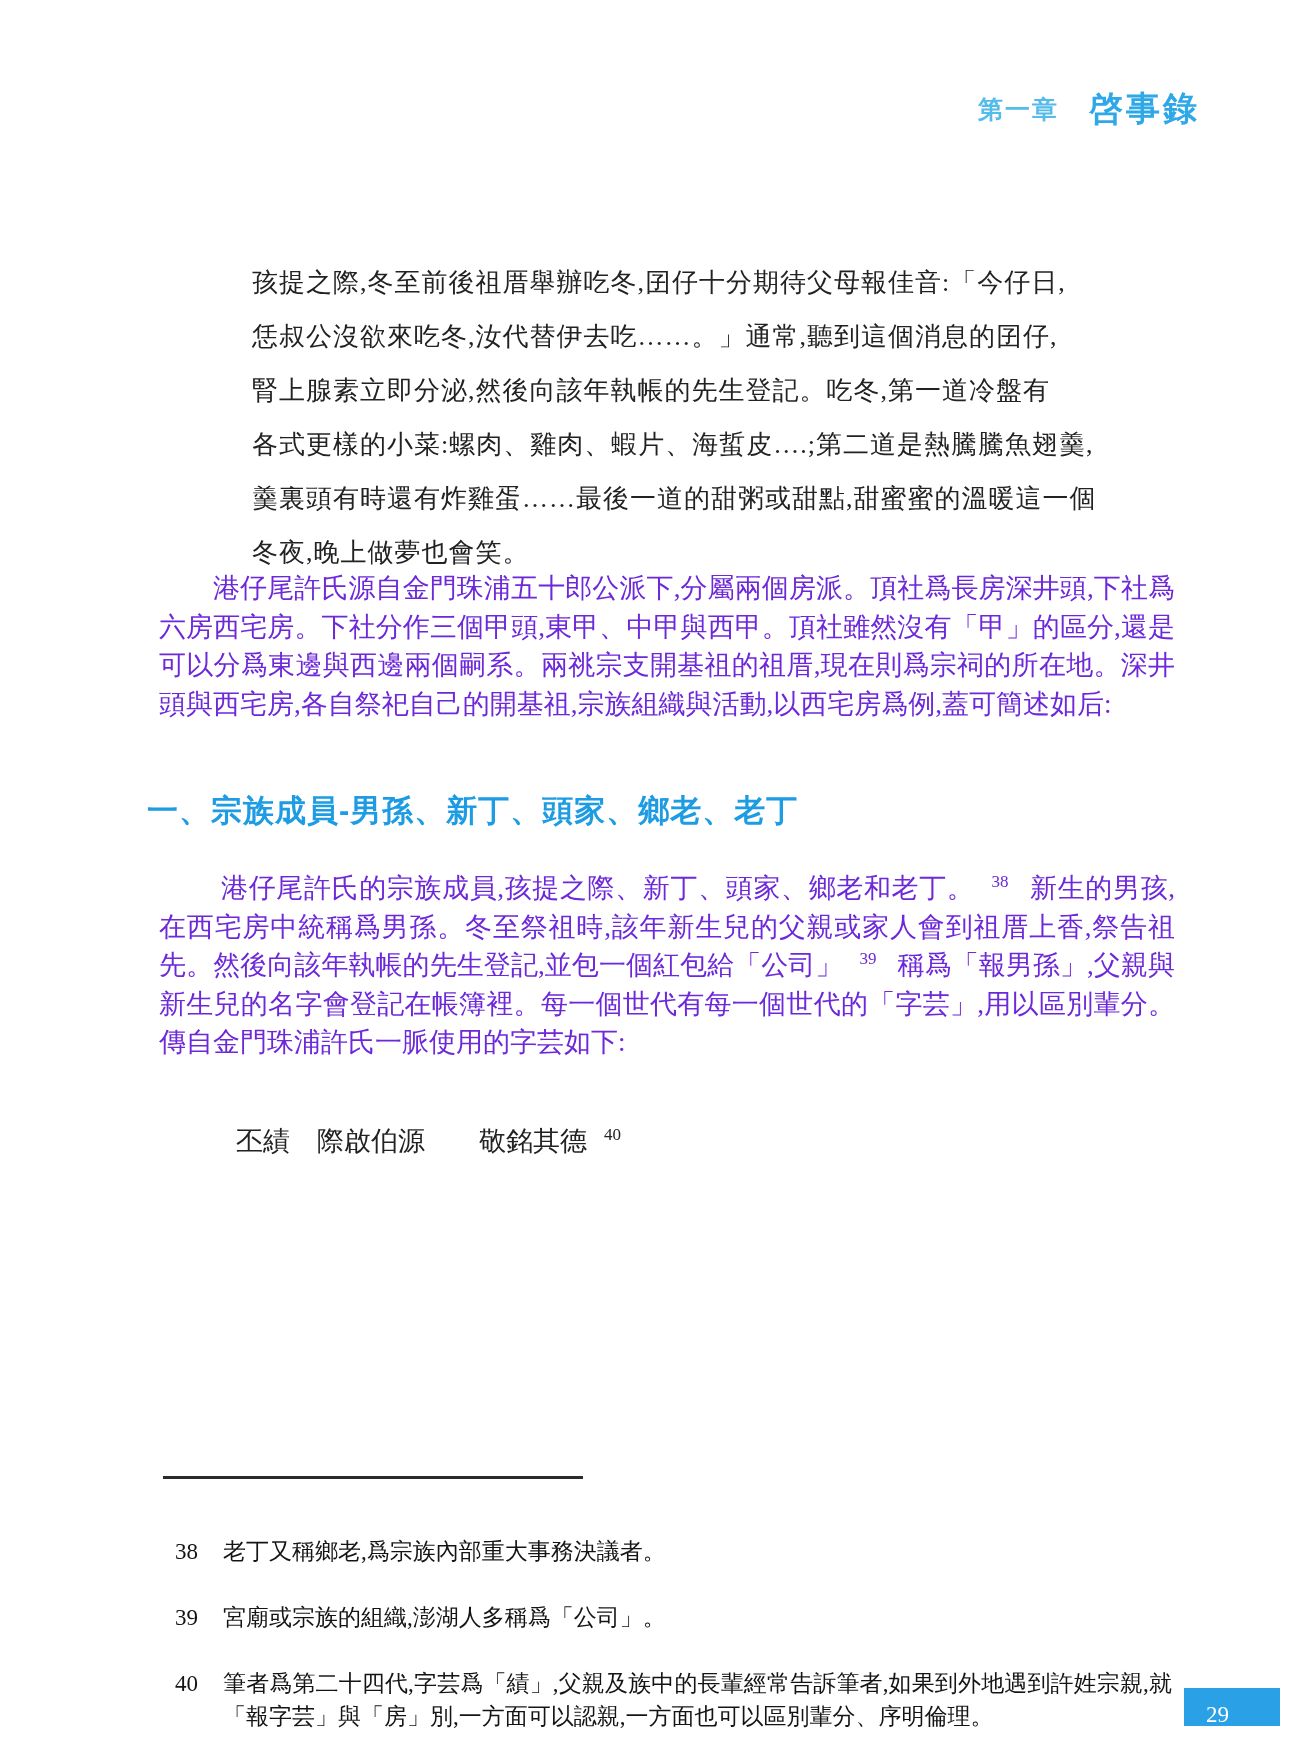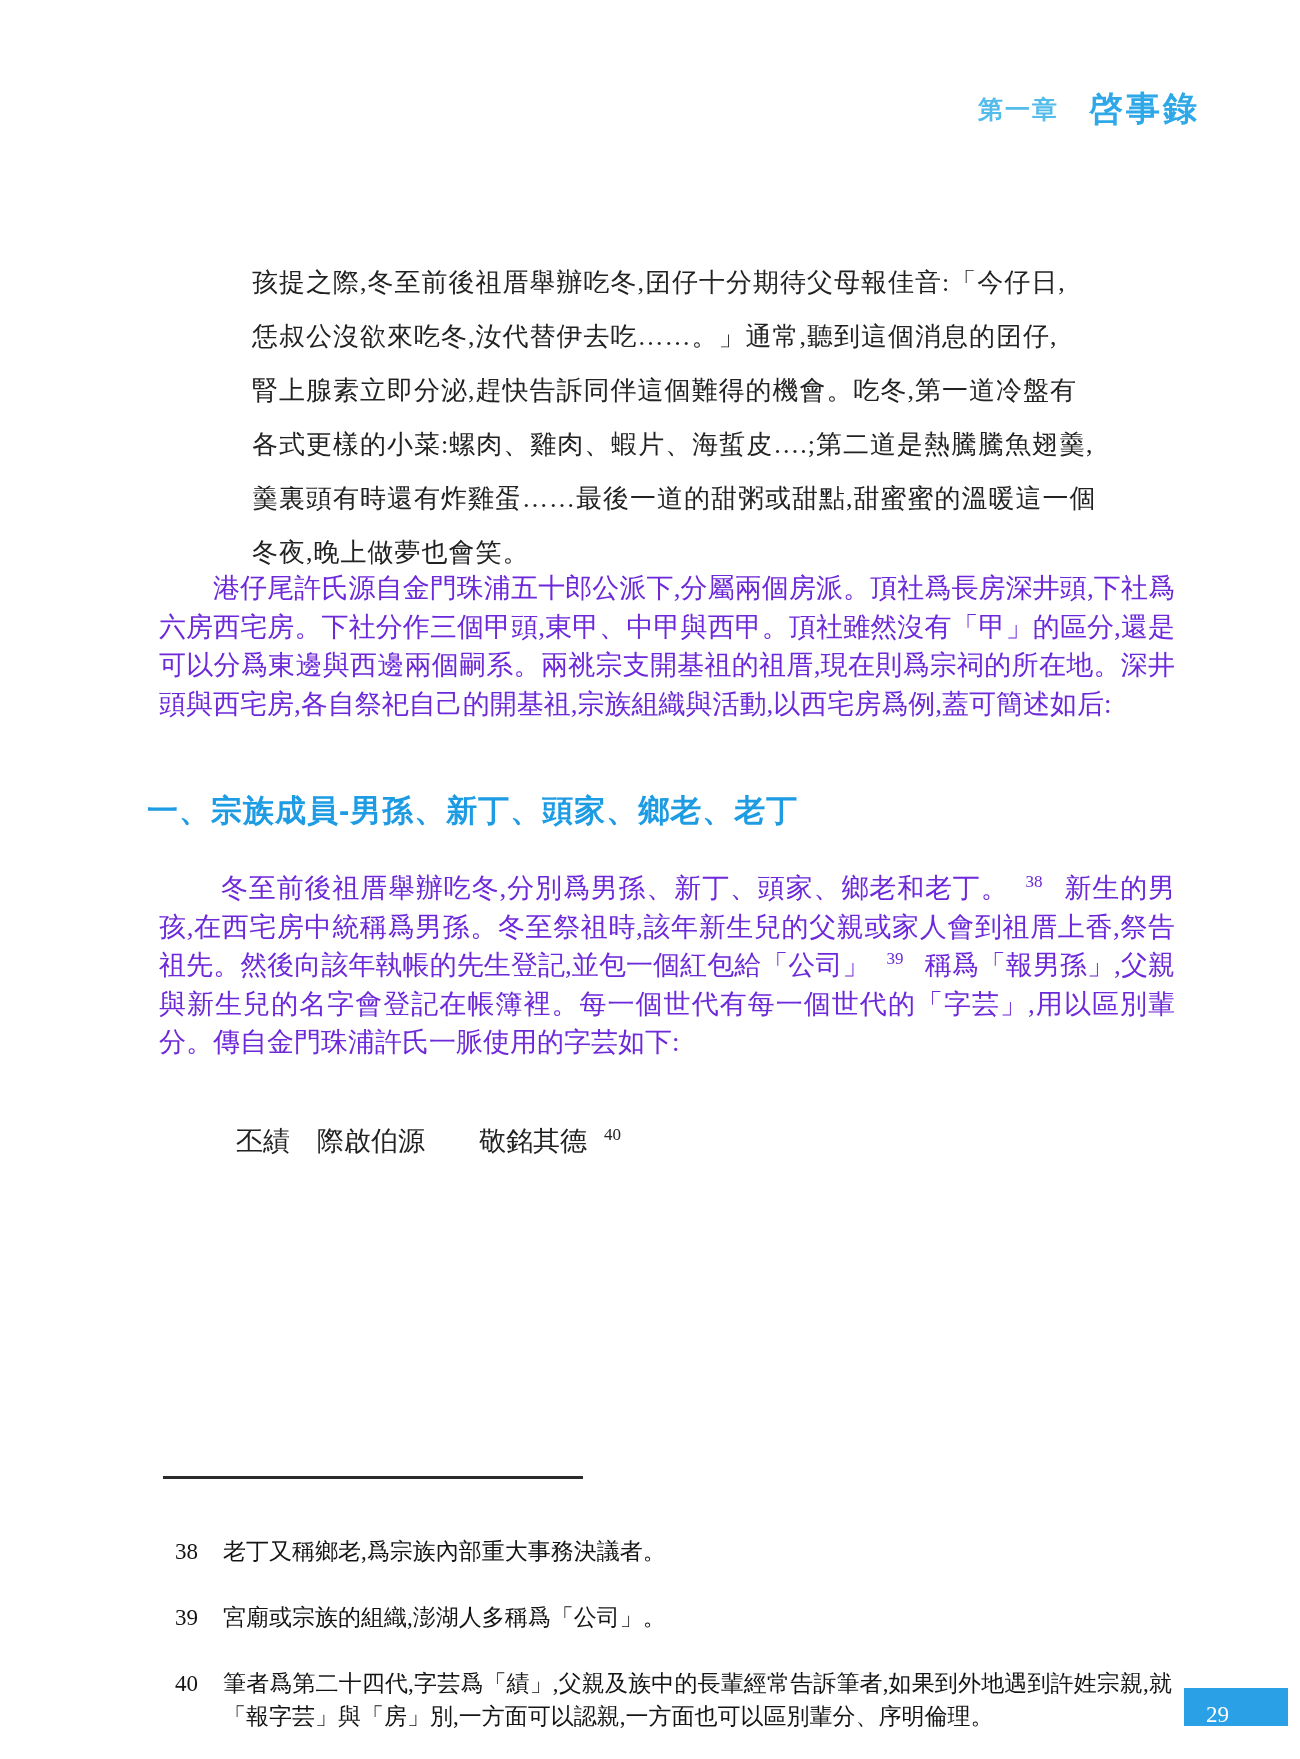--- a/index.html
+++ b/index.html
@@ -140,21 +140,21 @@
   .fn-text {
     flex: 1 1 auto;
     text-align: justify;
   }
 
   
   .page-number-box {
     position: absolute;
     top: 1672px;
     left: 1168px;
-    width: 104px;
+    width: 96px;
     height: 38px;
     background: #2AA0E6;
     color: #ffffff;
     font-family: "Liberation Serif", "DejaVu Serif", serif;
     font-size: 23px;
     line-height: 38px;
     padding-left: 14px;
   }
 </style>
 </head>
@@ -163,31 +163,31 @@
 <div class="page">
 
   <div class="chapter-header">
     <span class="chapter-label">第一章</span><span class="chapter-title">啓事錄</span>
   </div>
 
 
   <div class="quote">
     <div class="quote-line">孩提之際,冬至前後祖厝舉辦吃冬,囝仔十分期待父母報佳音:「今仔日,</div>
     <div class="quote-line">恁叔公沒欲來吃冬,汝代替伊去吃……。」通常,聽到這個消息的囝仔,</div>
-    <div class="quote-line">腎上腺素立即分泌,趕快告訴同伴這個難得的機會。吃冬,第一道冷盤有</div>
+    <div class="quote-line">腎上腺素立即分泌,然後向該年執帳的先生登記。吃冬,第一道冷盤有</div>
     <div class="quote-line">各式更樣的小菜:螺肉、雞肉、蝦片、海蜇皮….;第二道是熱騰騰魚翅羹,</div>
     <div class="quote-line">羹裏頭有時還有炸雞蛋……最後一道的甜粥或甜點,甜蜜蜜的溫暖這一個</div>
     <div class="quote-line">冬夜,晚上做夢也會笑。</div>
   </div>
 
   <p class="body-para body-para-1">港仔尾許氏源自金門珠浦五十郎公派下,分屬兩個房派。頂社爲長房深井頭,下社爲六房西宅房。下社分作三個甲頭,東甲、中甲與西甲。頂社雖然沒有「甲」的區分,還是可以分爲東邊與西邊兩個嗣系。兩祧宗支開基祖的祖厝,現在則爲宗祠的所在地。深井頭與西宅房,各自祭祀自己的開基祖,宗族組織與活動,以西宅房爲例,蓋可簡述如后:</p>
 
   <h2 class="section-heading">一、宗族成員-男孫、新丁、頭家、鄉老、老丁</h2>
 
-  <p class="body-para body-para-2"><span>冬至前後祖厝舉辦吃冬,分別爲男孫、新丁、頭家、鄉老和老丁。</span><sup class="fn-ref">38</sup><span>新生的男孩,在西宅房中統稱爲男孫。冬至祭祖時,該年新生兒的父親或家人會到祖厝上香,祭告祖先。然後向該年執帳的先生登記,並包一個紅包給「公司」</span><sup class="fn-ref">39</sup><span>稱爲「報男孫」,父親與新生兒的名字會登記在帳簿裡。每一個世代有每一個世代的「字芸」,用以區別輩分。傳自金門珠浦許氏一脈使用的字芸如下:</span></p>
+  <p class="body-para body-para-2"><span>港仔尾許氏的宗族成員,孩提之際、新丁、頭家、鄉老和老丁。</span><sup class="fn-ref">38</sup><span>新生的男孩,在西宅房中統稱爲男孫。冬至祭祖時,該年新生兒的父親或家人會到祖厝上香,祭告祖先。然後向該年執帳的先生登記,並包一個紅包給「公司」</span><sup class="fn-ref">39</sup><span>稱爲「報男孫」,父親與新生兒的名字會登記在帳簿裡。每一個世代有每一個世代的「字芸」,用以區別輩分。傳自金門珠浦許氏一脈使用的字芸如下:</span></p>
 
   <div class="poem">
     <div class="poem-line"><span>丕績　際啟伯源　　敬銘其德</span><sup class="fn-ref">40</sup></div>
   </div>
 
   <div class="footnotes">
     <hr class="fn-rule">
     <div class="fn-row">
       <span class="fn-num">38</span>
       <span class="fn-text">老丁又稱鄉老,爲宗族內部重大事務決議者。</span>

